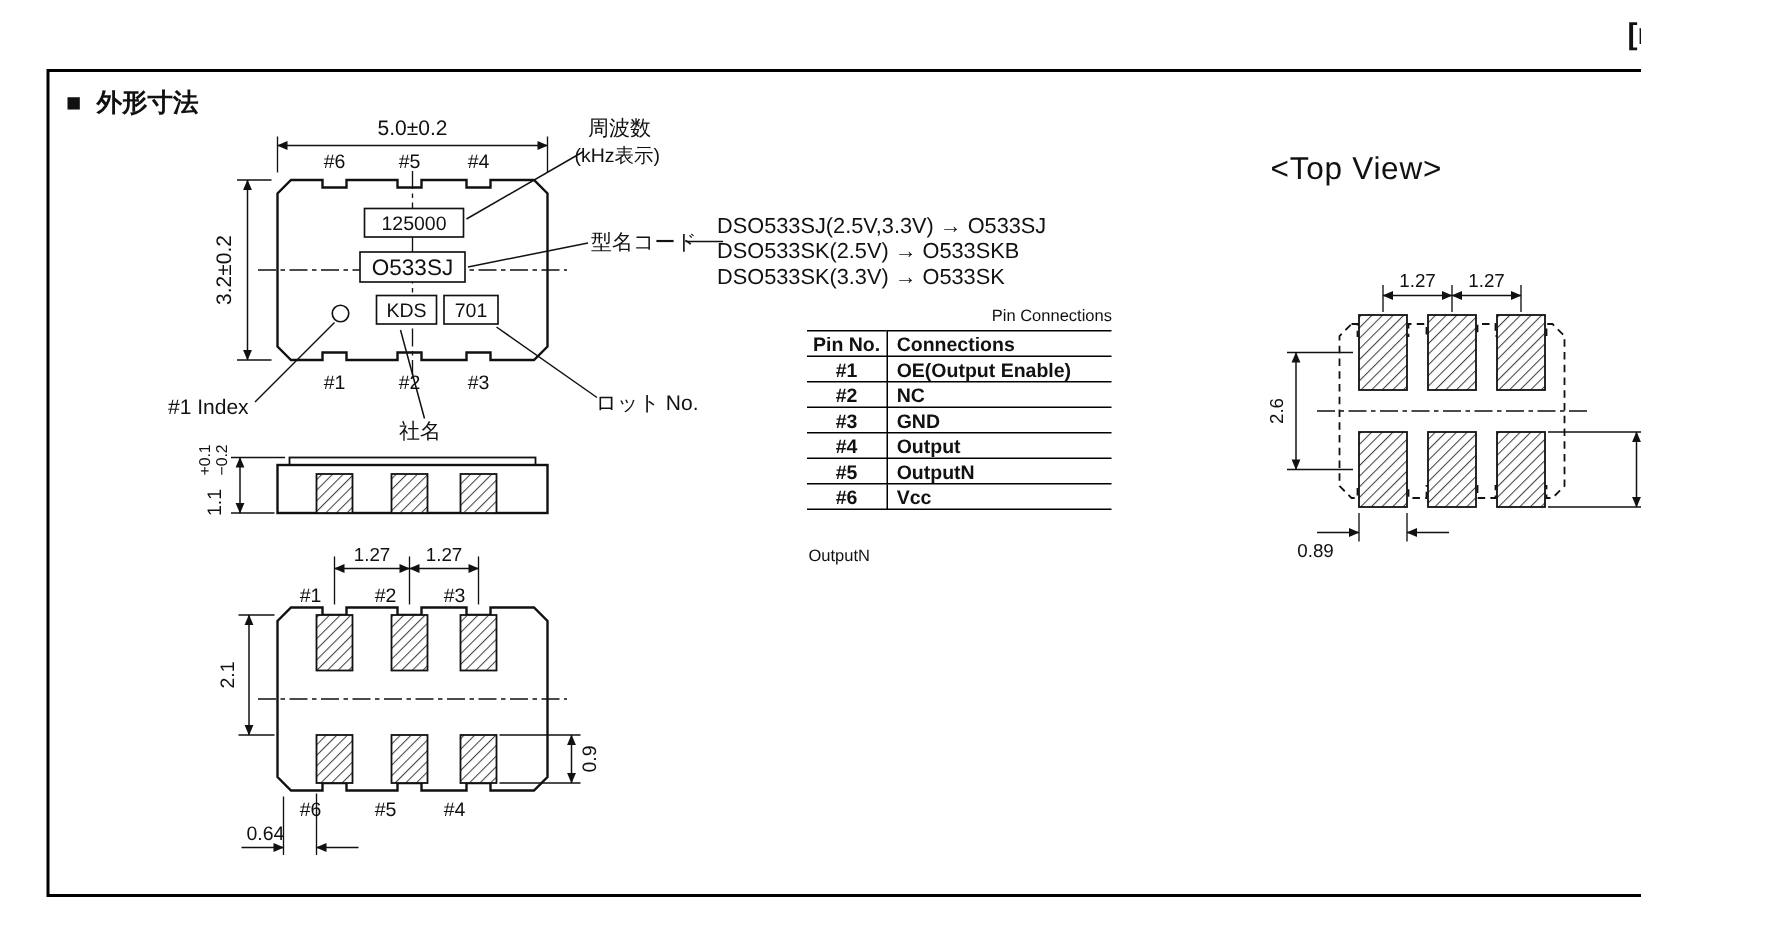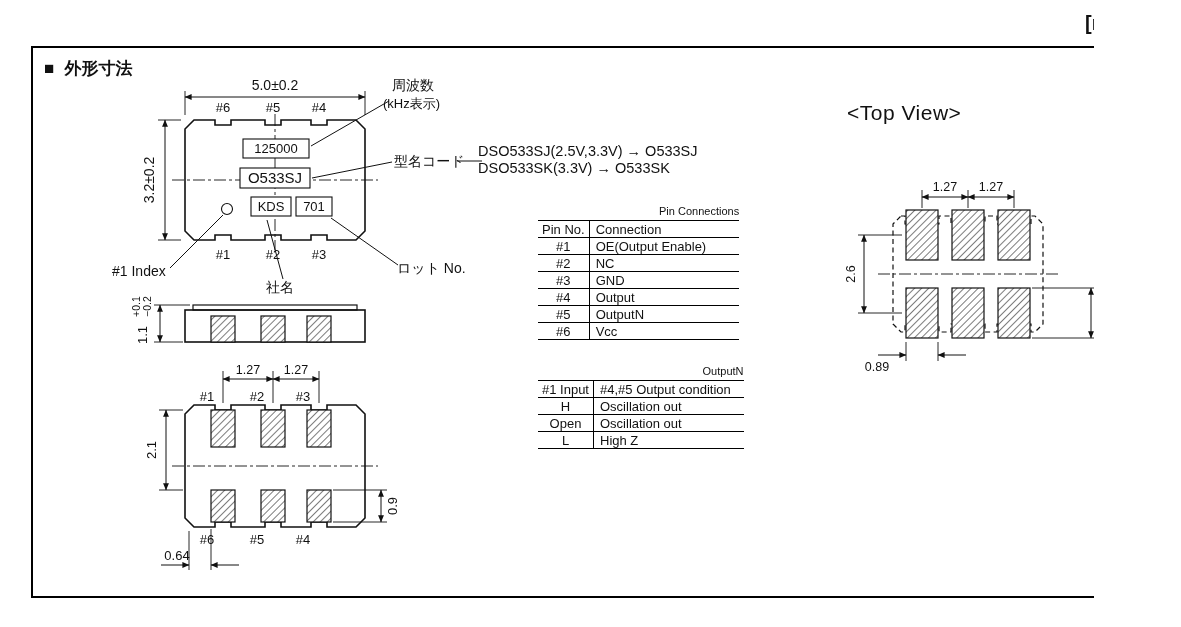--- a/index.html
+++ b/index.html
@@ -11,21 +11,21 @@
   .sec-title { position:absolute; font-size:17px; font-weight:bold; white-space:nowrap; }
   .sec-title.outline { left:44px; top:57px;font-family:Liberation Mono, monospace; }
   .sec-title.land { left:844px; top:57px; }
   .topview-label { position:absolute; left:847px; top:101px; font-size:21px; letter-spacing:0.5px; }
   .model-codes { position:absolute; left:478px; top:143px; font-size:14.5px; line-height:17px; white-space:nowrap; }
   .tbl-block { position:absolute; }
   .tbl-block.pins { left:538px; top:205px; }
   .tbl-block.func { left:538px; top:365px; }
   .tbl-title { font-size:11px; margin-bottom:3px; padding-left:1px; white-space:nowrap;text-align:right; }
   table { border-collapse:collapse; border-top:1px solid #000; }
-  th, td { font-size:13px; font-weight:normal; height:17px; padding:0 6px; border-bottom:1px solid #000; white-space:nowrap;margin-left:32px; }
+  th, td { font-size:13px; font-weight:bold; height:17px; padding:0 6px; border-bottom:1px solid #000; white-space:nowrap;margin-left:32px; }
   th:first-child, td:first-child { min-width:46px; border-right:1px solid #000; }
   th:first-child { text-align:left; padding:0 4px; }
   td:first-child { text-align:center; }
   th:last-child, td:last-child { min-width:150px; text-align:left; }
   svg.drawing { position:absolute; left:0; top:0; pointer-events:none; }
   svg text { font-family:"Liberation Sans","DejaVu Sans",sans-serif; fill:#111; }
   .f10 { font-size:10.5px; } .f12 { font-size:12.5px; } .f13 { font-size:13px; }
   .f14 { font-size:14px; } .f15 { font-size:15px; }
   .mid { text-anchor:middle; }
   .ol   { fill:none; stroke:#111; stroke-width:1.6; }
@@ -199,30 +199,31 @@
       <line class="dimS" x1="938" y1="355" x2="966" y2="355"></line>
       <text class="f12 mid" x="877" y="371">0.89</text>
     </g>
   </svg>
 
   <div class="sec-title outline">■ 外形寸法</div>
   <div class="topview-label">&lt;Top View&gt;</div>
 
   <div class="model-codes">
     <div>DSO533SJ(2.5V,3.3V) → O533SJ</div>
+    <div>DSO533SK(2.5V) → O533SKB</div>
     <div>DSO533SK(3.3V) → O533SK</div>
   </div>
 
   <div class="tbl-block pins">
     <div class="tbl-title">Pin Connections</div>
     <table>
       <thead>
         <tr>
           <th>Pin No.</th>
-          <th>Connection</th>
+          <th>Connections</th>
         </tr>
       </thead>
       <tbody>
           <tr>
             <td>#1</td>
             <td>OE(Output Enable)</td>
           </tr>
           <tr>
             <td>#2</td>
             <td>NC</td>
@@ -242,37 +243,15 @@
           <tr>
             <td>#6</td>
             <td>Vᴄᴄ</td>
           </tr>
         </tbody>
     </table>
   </div>
 
   <div class="tbl-block func">
     <div class="tbl-title">OutputN</div>
-    <table>
-      <thead>
-        <tr>
-          <th>#1 Input</th>
-          <th>#4,#5 Output condition</th>
-        </tr>
-      </thead>
-      <tbody>
-          <tr>
-            <td>H</td>
-            <td>Oscillation out</td>
-          </tr>
-          <tr>
-            <td>Open</td>
-            <td>Oscillation out</td>
-          </tr>
-          <tr>
-            <td>L</td>
-            <td>High Z</td>
-          </tr>
-        </tbody>
-    </table>
   </div>
 
 </div>
 
 </body></html>

